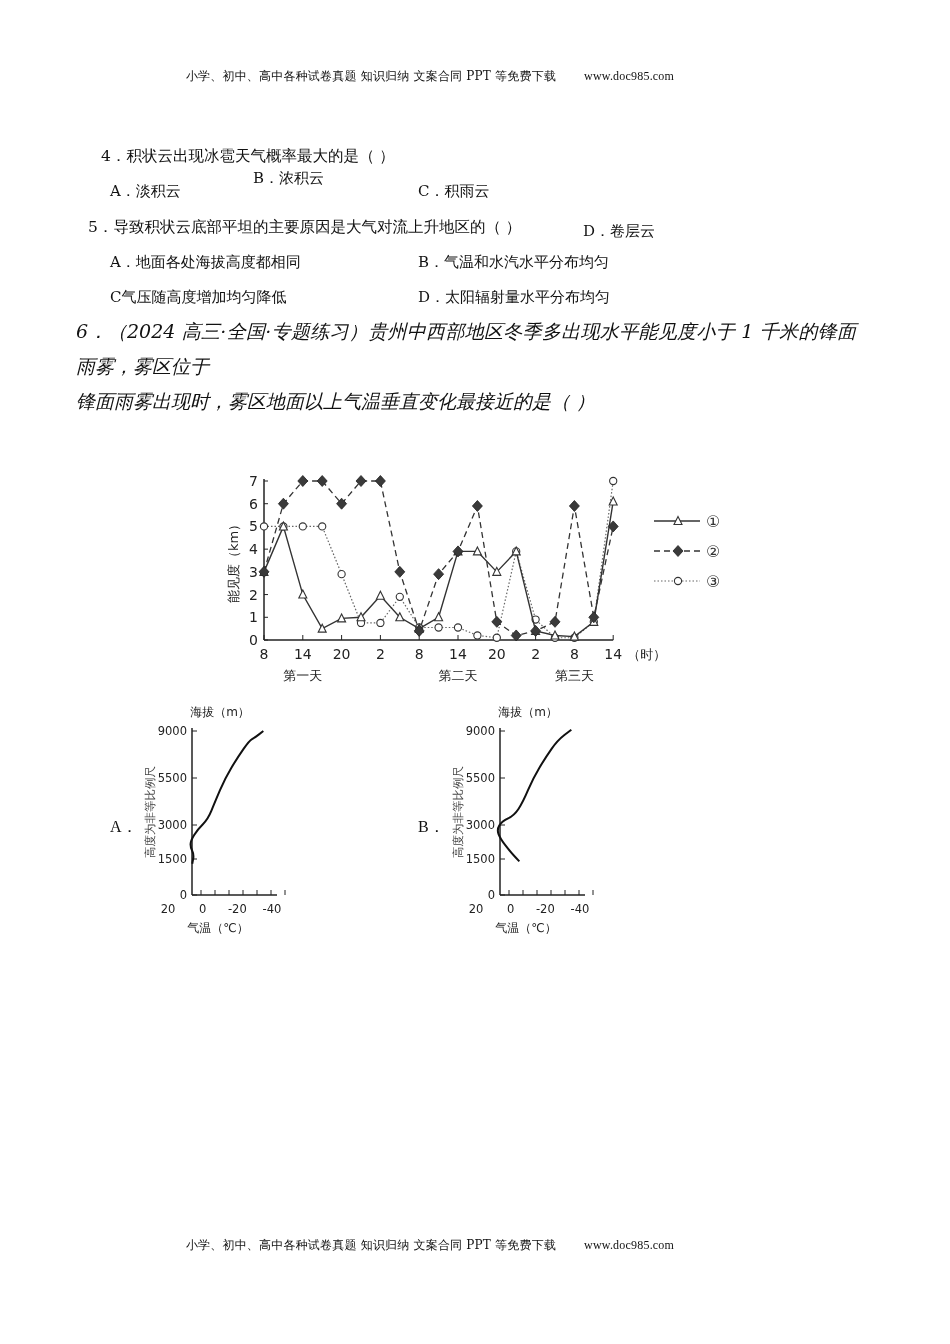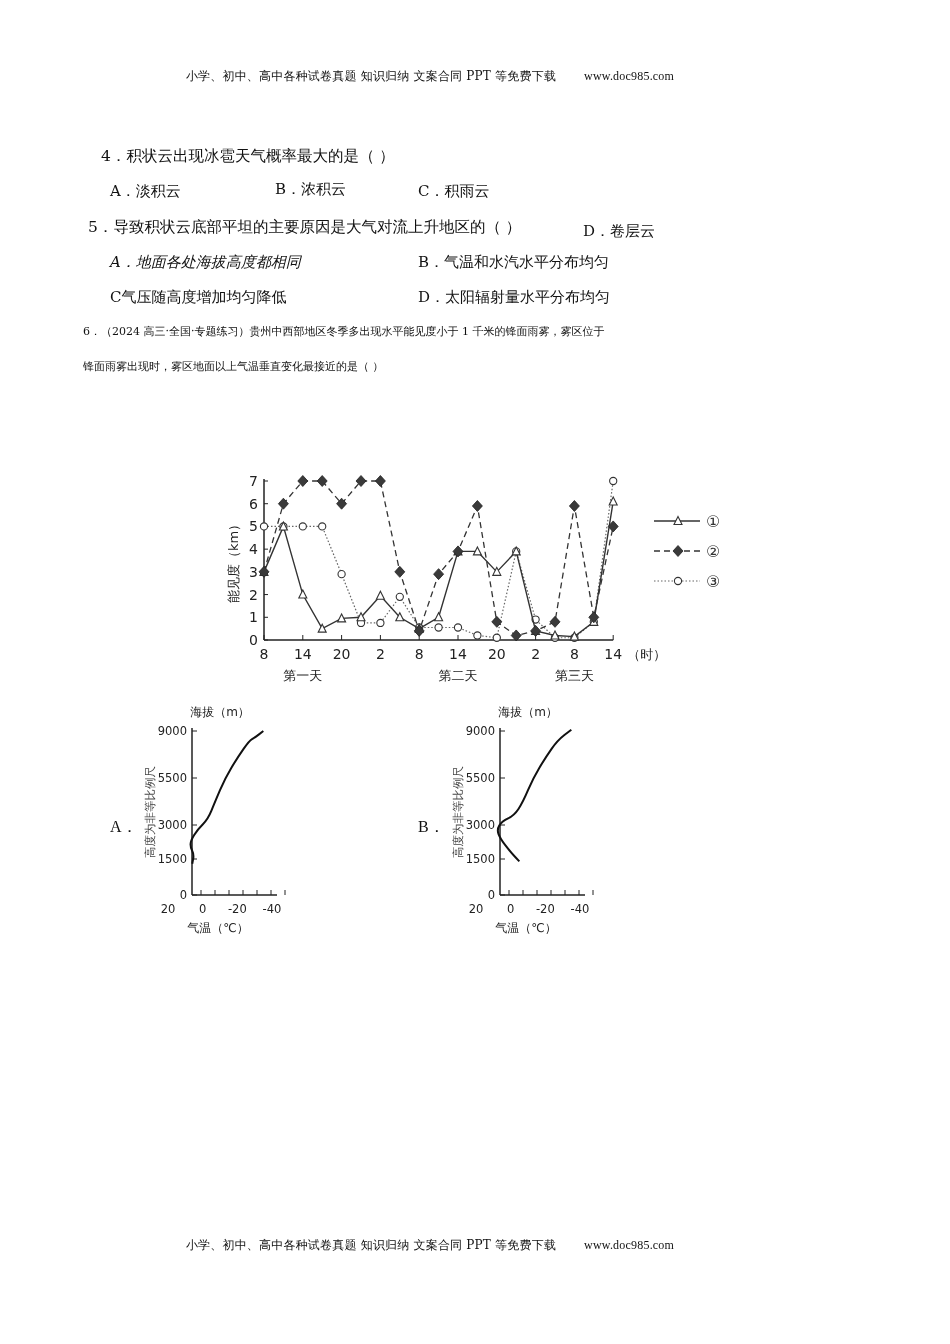--- a/index.html
+++ b/index.html
@@ -5,43 +5,43 @@
   html, body { margin: 0; padding: 0; background: #ffffff; }
   body { width: 950px; height: 1344px; position: relative; overflow: hidden;
          font-family: "DejaVu Serif", "Liberation Serif", serif; color: #111; }
   .header, .footer { position: absolute; left: 0; width: 860px; text-align: center;
          font-size: 12px; letter-spacing: 0.2px; }
   .header { top: 68px; }
   .footer { top: 1237px; }
   .header .url, .footer .url { margin-left: 28px; font-family: "Liberation Serif", serif; }
   .q { position: absolute; left: 88px; font-size: 15.5px; }
   .opt { position: absolute; font-size: 15px; }
-  .para { position: absolute; left: 83px; width: 780px; font-size: 11px; line-height: 35px; text-align: justify; }
+  .para { position: absolute; left: 76px; width: 780px; font-size: 19px; line-height: 35px; text-align: justify; font-style: italic; }
   svg text { font-family: "DejaVu Sans", sans-serif; }
   .label-letter { position: absolute; font-size: 16px; font-family: "Liberation Serif", serif; }
 </style>
 </head>
 <body>
 
 <div class="header">
   <span>小学、初中、高中各种试卷真题  知识归纳  文案合同  PPT 等免费下载</span><span class="url">www.doc985.com</span>
 </div>
 
 <div class="q" style="top:146px;margin-left:13px;">
   <span>4．</span><span>积状云出现冰雹天气概率最大的是（    ）</span>
 </div>
 <div class="opt" style="left:110px; top:182px;"><span>A．</span><span>淡积云</span></div>
-<div class="opt" style="left:253px; top:180px;margin-left:22px;"><span>B．</span><span>浓积云</span></div>
+<div class="opt" style="left:253px; top:169px;"><span>B．</span><span>浓积云</span></div>
 <div class="opt" style="left:418px; top:182px;"><span>C．</span><span>积雨云</span></div>
 <div class="opt" style="left:583px; top:182px;margin-top:40px;"><span>D．</span><span>卷层云</span></div>
 
 <div class="q" style="top:217px;text-align:right;">
   <span>5．</span><span>导致积状云底部平坦的主要原因是大气对流上升地区的（    ）</span>
 </div>
-<div class="opt" style="left:110px; top:253px;font-style:italic;"><span>A．</span><span>地面各处海拔高度都相同</span></div>
+<div class="opt" style="left:110px; top:253px;"><span>A．</span><span>地面各处海拔高度都相同</span></div>
 <div class="opt" style="left:418px; top:253px;"><span>B．</span><span>气温和水汽水平分布均匀</span></div>
 <div class="opt" style="left:110px; top:288px;"><span>C</span><span>气压随高度增加均匀降低</span></div>
 <div class="opt" style="left:418px; top:288px;"><span>D．</span><span>太阳辐射量水平分布均匀</span></div>
 
 <div class="para" style="top:314px;">
   <div><span>6．</span><span>（2024 高三·全国·专题练习）贵州中西部地区冬季多出现水平能见度小于 1 千米的锋面雨雾，雾区位于</span></div>
   <div>锋面雨雾出现时，雾区地面以上气温垂直变化最接近的是（    ）</div>
 </div>
 
 <svg style="position:absolute; left:220px; top:470px;" width="520" height="220" viewBox="220 470 520 220">

